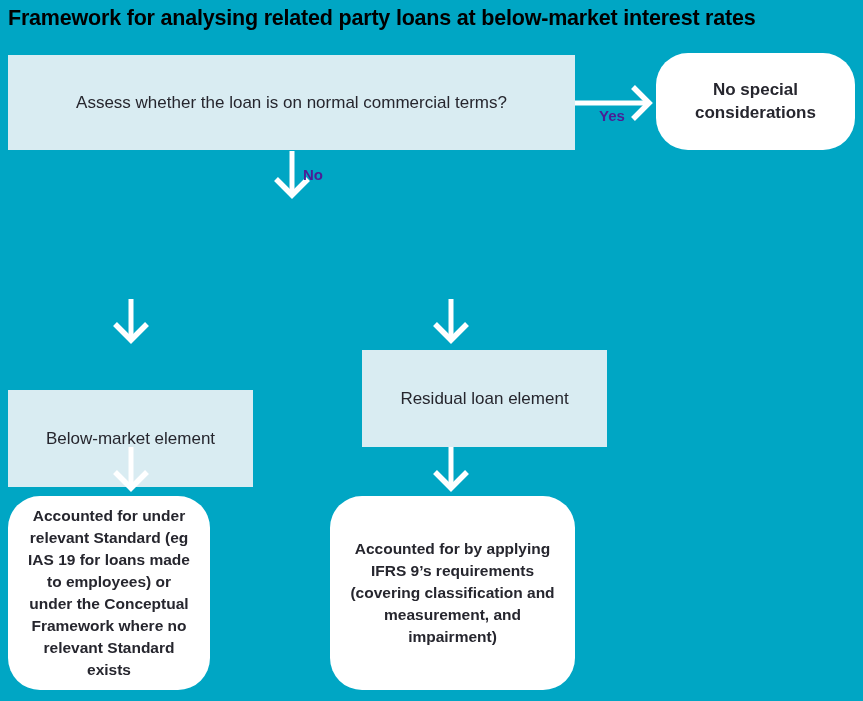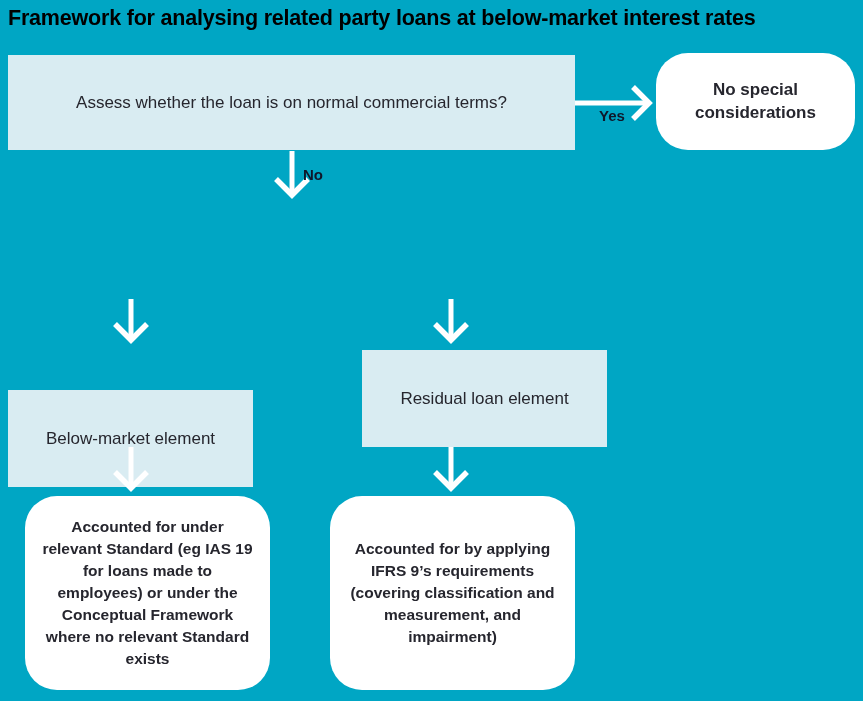--- a/index.html
+++ b/index.html
@@ -35,41 +35,41 @@
     box-sizing: border-box;
   }
   .box.light { background: #d9ecf2; }
   .box.white { background: #ffffff; border-radius: 32px; }
 
   .box-assess       { left: 8px;   top: 55px;  width: 567px; height: 95px;  font-size: 17px; padding: 0 30px; }
   .box-no-special   { left: 656px; top: 53px;  width: 199px; height: 97px;  font-size: 17px; font-weight: 700; padding: 0 24px; line-height: 1.35; }
   .box-split        { left: 8px;   top: 205px; width: 567px; height: 90px;  font-size: 17px; padding: 0 30px; }
   .box-below-market { left: 8px;   top: 350px; width: 245px; height: 97px;  font-size: 17px; padding: 0 16px; margin-top: 40px; }
   .box-residual     { left: 330px; top: 350px; width: 245px; height: 97px;  font-size: 17px; padding: 0 16px; margin-left: 32px; }
-  .box-standard     { left: 25px;   top: 496px; width: 245px; height: 194px; font-size: 15.5px; font-weight: 700; line-height: 1.42; padding: 0 16px; }
+  .box-standard     { left: 8px;   top: 496px; width: 202px; height: 194px; font-size: 15.5px; font-weight: 700; line-height: 1.42; padding: 0 16px; }
   .box-ifrs9        { left: 330px; top: 496px; width: 245px; height: 194px; font-size: 15.5px; font-weight: 700; line-height: 1.42; padding: 0 20px; }
 
   .arrow {
     position: absolute;
     stroke: #ffffff;
     fill: none;
   }
   .arrow line     { stroke-width: 5px; }
   .arrow polyline { stroke-width: 5.5px; stroke-linejoin: miter; }
 
   .arrow-no      { left: 270px; top: 151px; }
   .arrow-yes     { left: 575px; top: 81px;  }
   .arrow-left-1  { left: 109px; top: 299px; }
   .arrow-right-1 { left: 429px; top: 299px; }
   .arrow-left-2  { left: 109px; top: 447px; }
   .arrow-right-2 { left: 429px; top: 447px; }
 
   .edge-label {
     position: absolute;
-    color: #0f172a;
+    color: #4c1d95;
     font-size: 15px;
     font-weight: 700;
   }
   .label-yes { left: 599px; top: 107px; }
   .label-no  { left: 303px; top: 166px; }
 </style>
 </head>
 <body>
 
 <div class="canvas">

